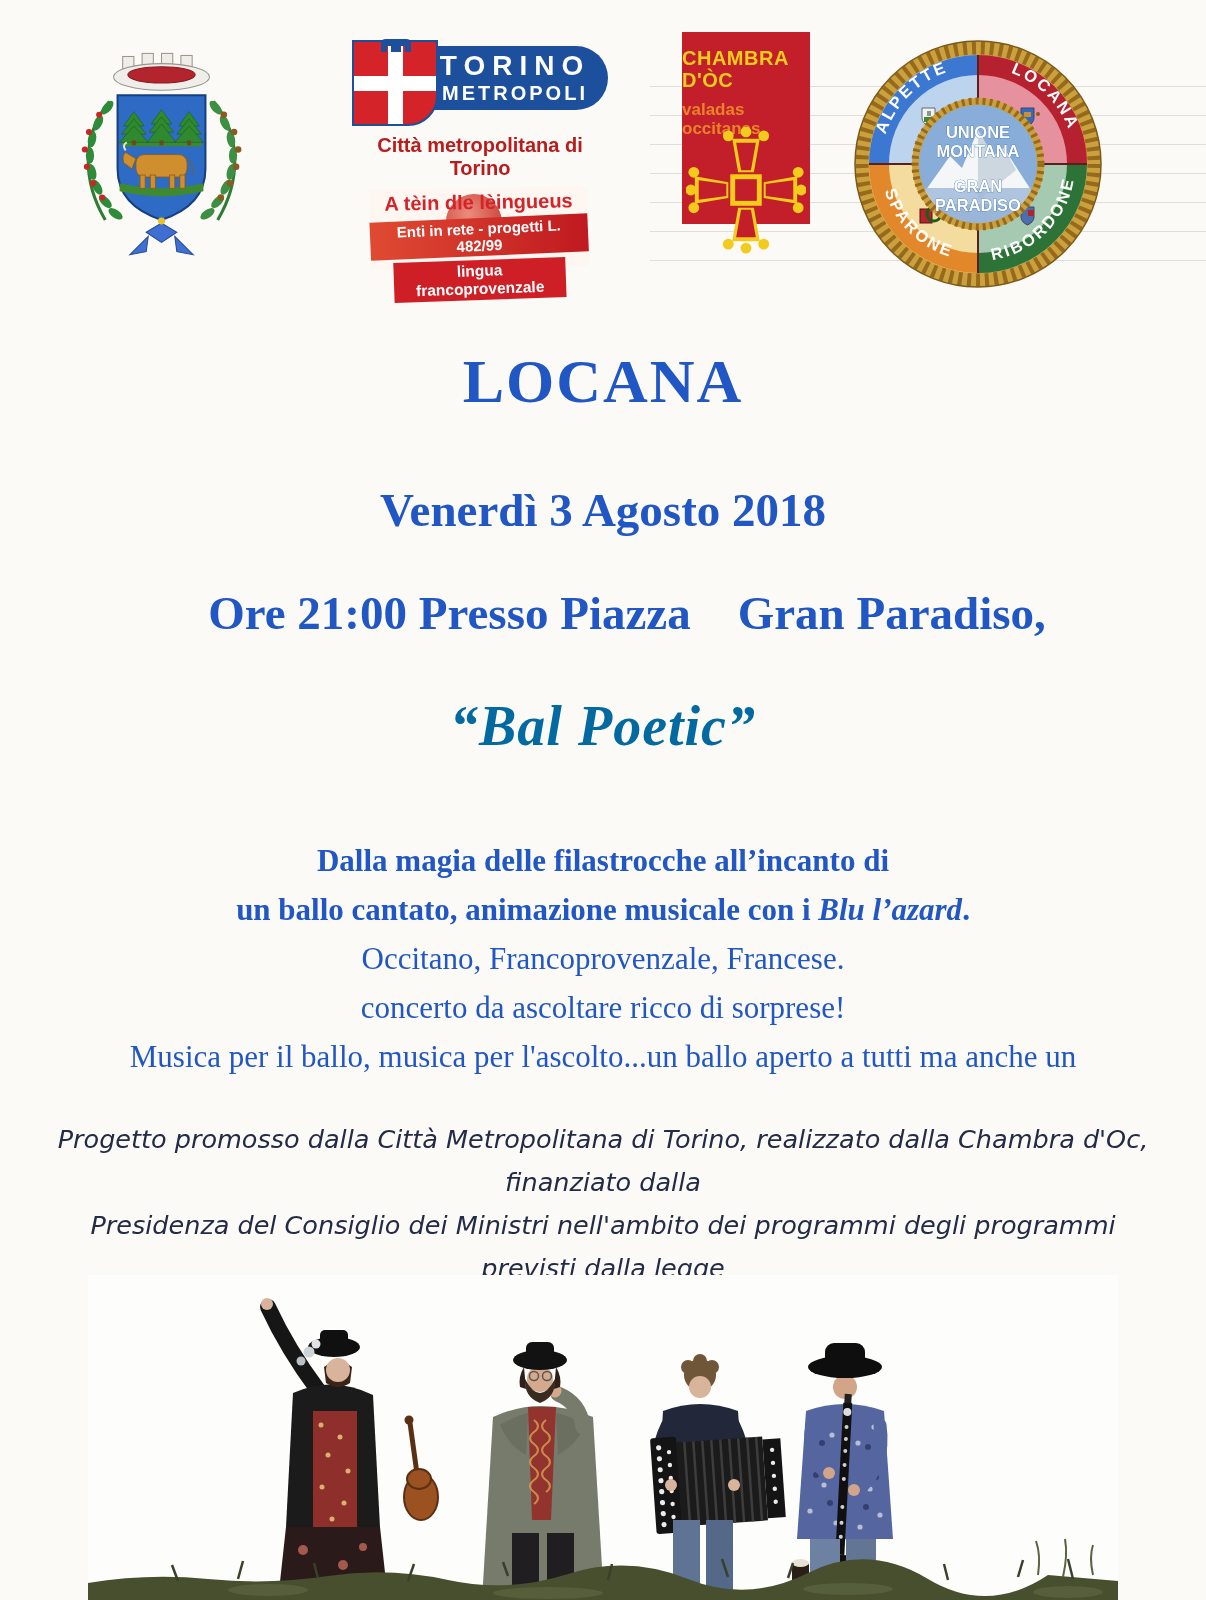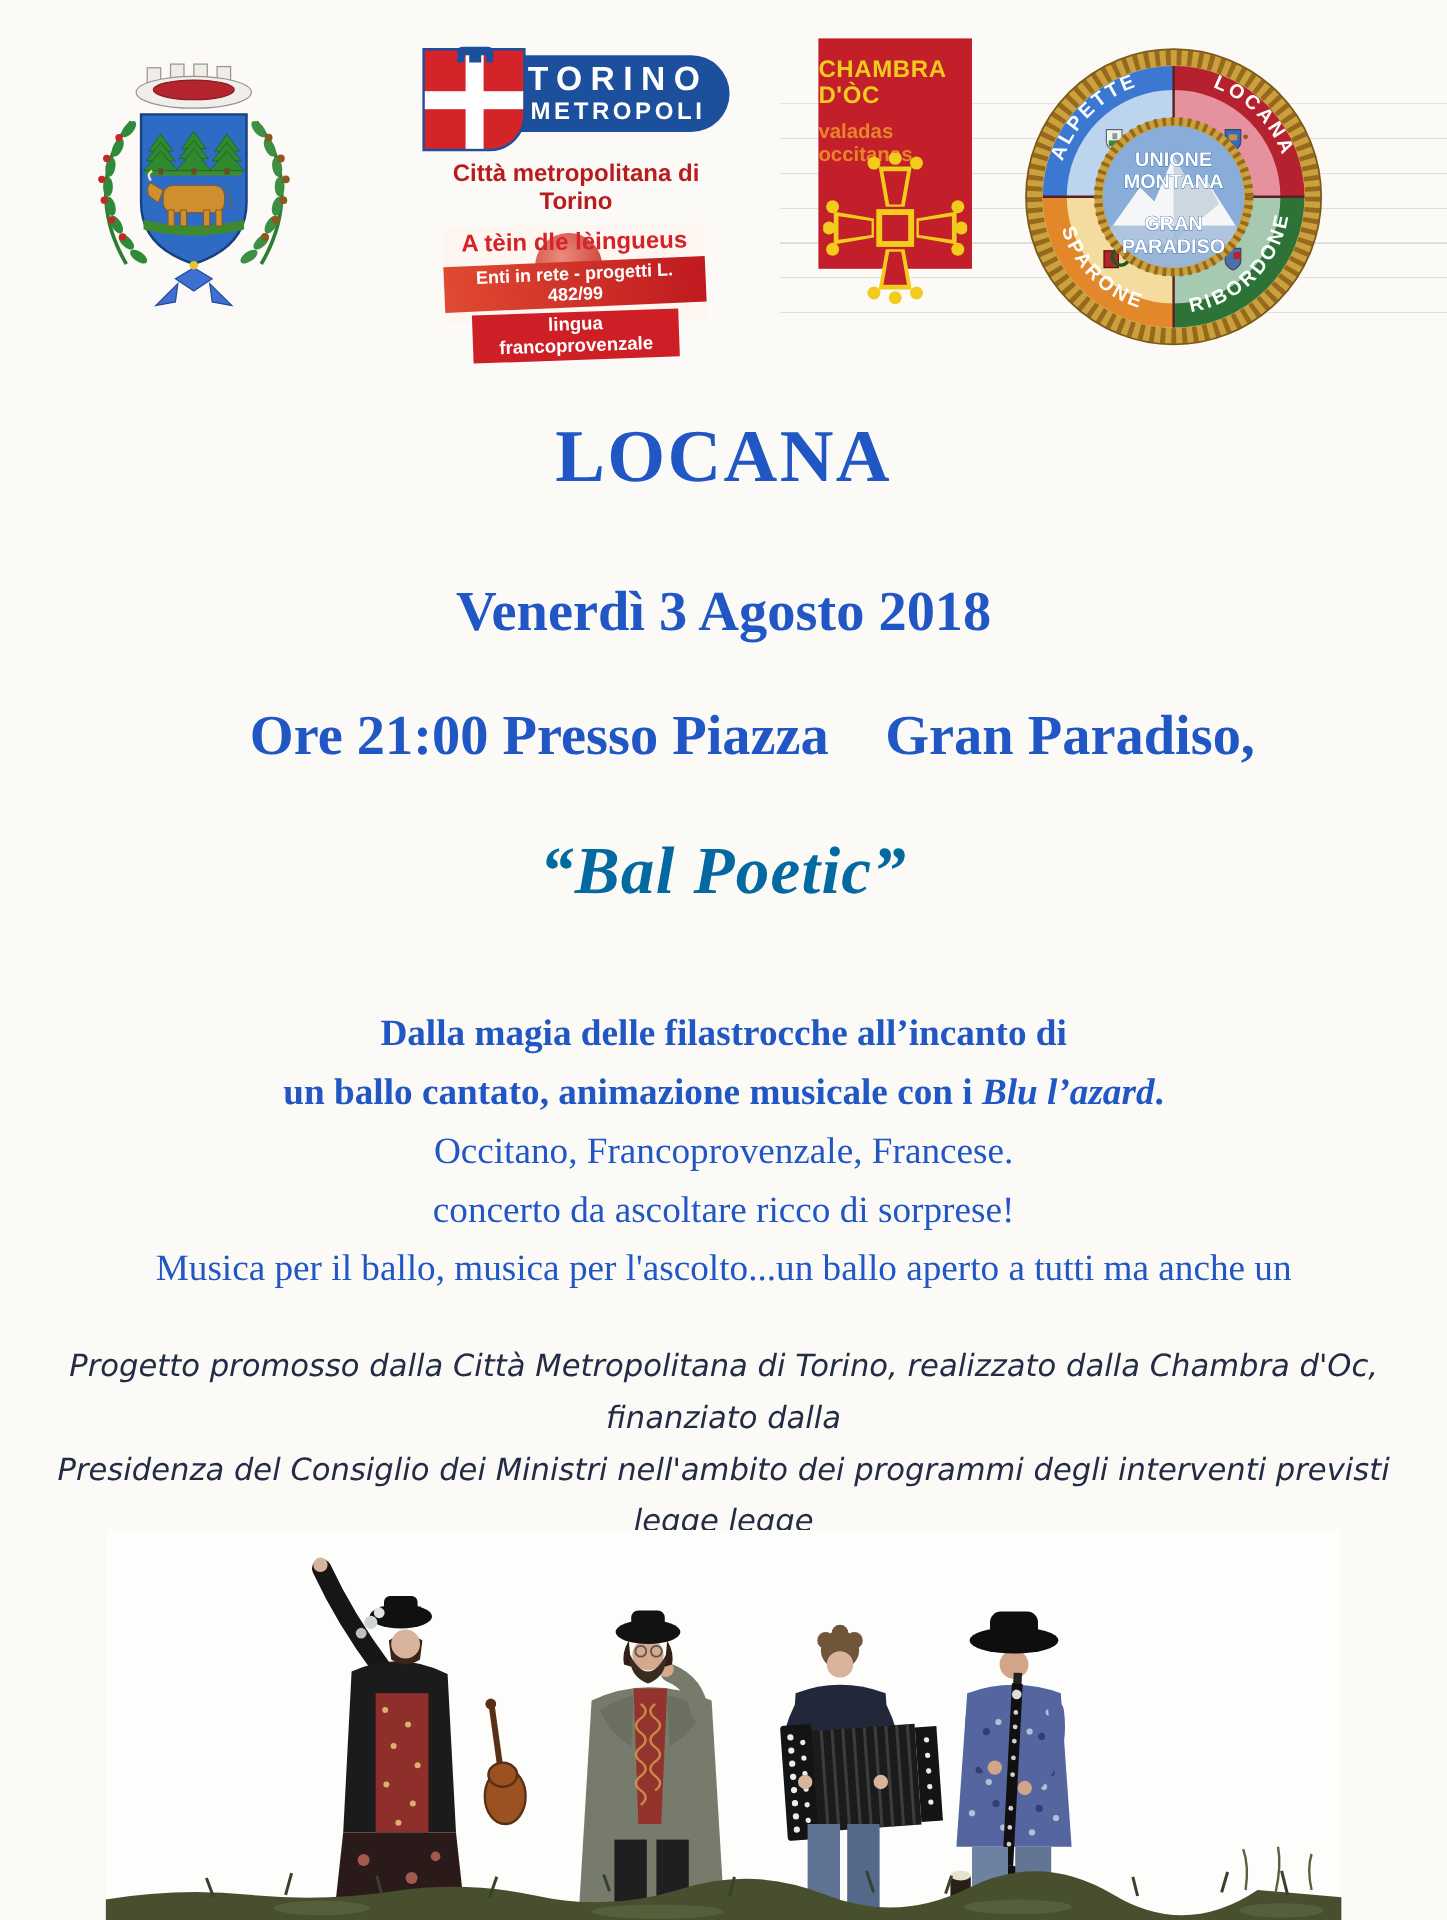--- a/index.html
+++ b/index.html
@@ -309,21 +309,21 @@
   <div class="para blue">
     <div class="b">Dalla magia delle filastrocche all’incanto di</div>
     <div><span class="b">un ballo cantato, animazione musicale con i </span><span class="bi">Blu l’azard</span><span class="b">.</span></div>
     <div>Occitano, Francoprovenzale, Francese.</div>
     <div>concerto da ascoltare ricco di sorprese!</div>
     <div>Musica per il ballo, musica per l'ascolto...un ballo aperto a tutti ma anche un</div>
   </div>
 
   <div class="credits">
     <div>Progetto promosso dalla Città Metropolitana di Torino, realizzato dalla Chambra d'Oc, finanziato dalla</div>
-    <div>Presidenza del Consiglio dei Ministri nell'ambito dei programmi degli interventi previsti legge legge</div>
+    <div>Presidenza del Consiglio dei Ministri nell'ambito dei programmi degli programmi previsti dalla legge</div>
     <div>482/99 "Norme a tutela delle minoranze linguistiche storiche", coordinato dall'Assessorato alla cultura</div>
     <div>della Regione Piemonte</div>
   </div>
 
   <svg class="band-photo" viewBox="0 0 1030 325">
     <rect x="0" y="0" width="1030" height="325" fill="#fdfdfb"></rect>
 
     <g>
       <path d="M230,115 Q200,75 180,32" stroke="#161616" stroke-width="16" fill="none" stroke-linecap="round"></path>
       <circle cx="179" cy="29" r="6" fill="#d9b49c"></circle>

